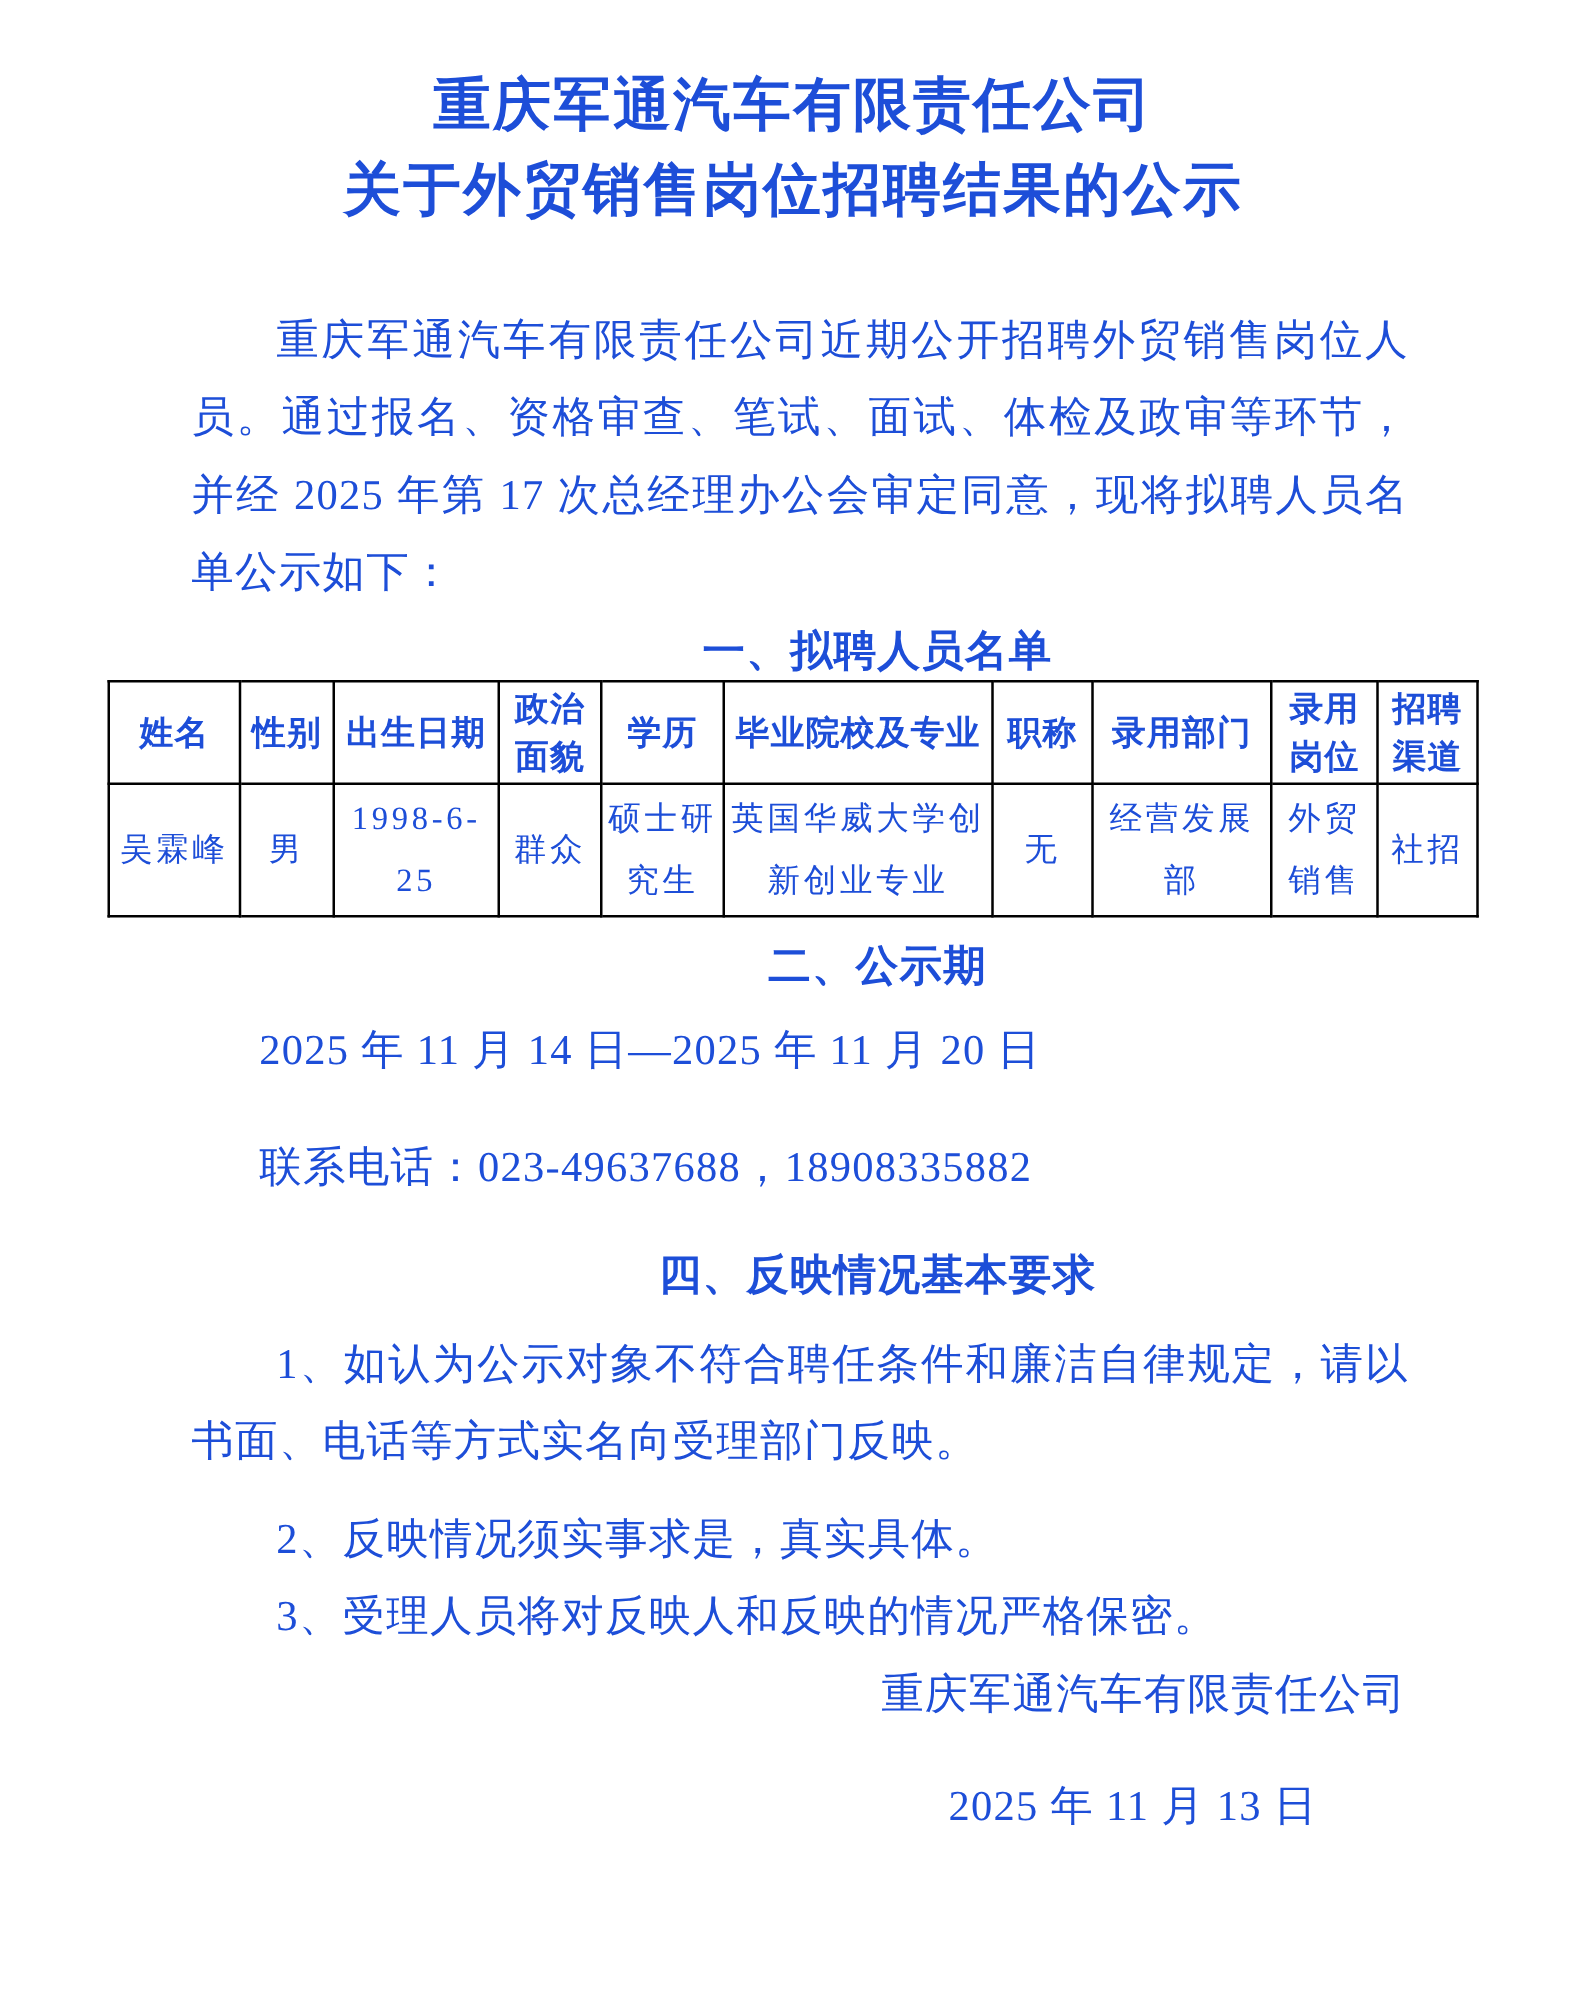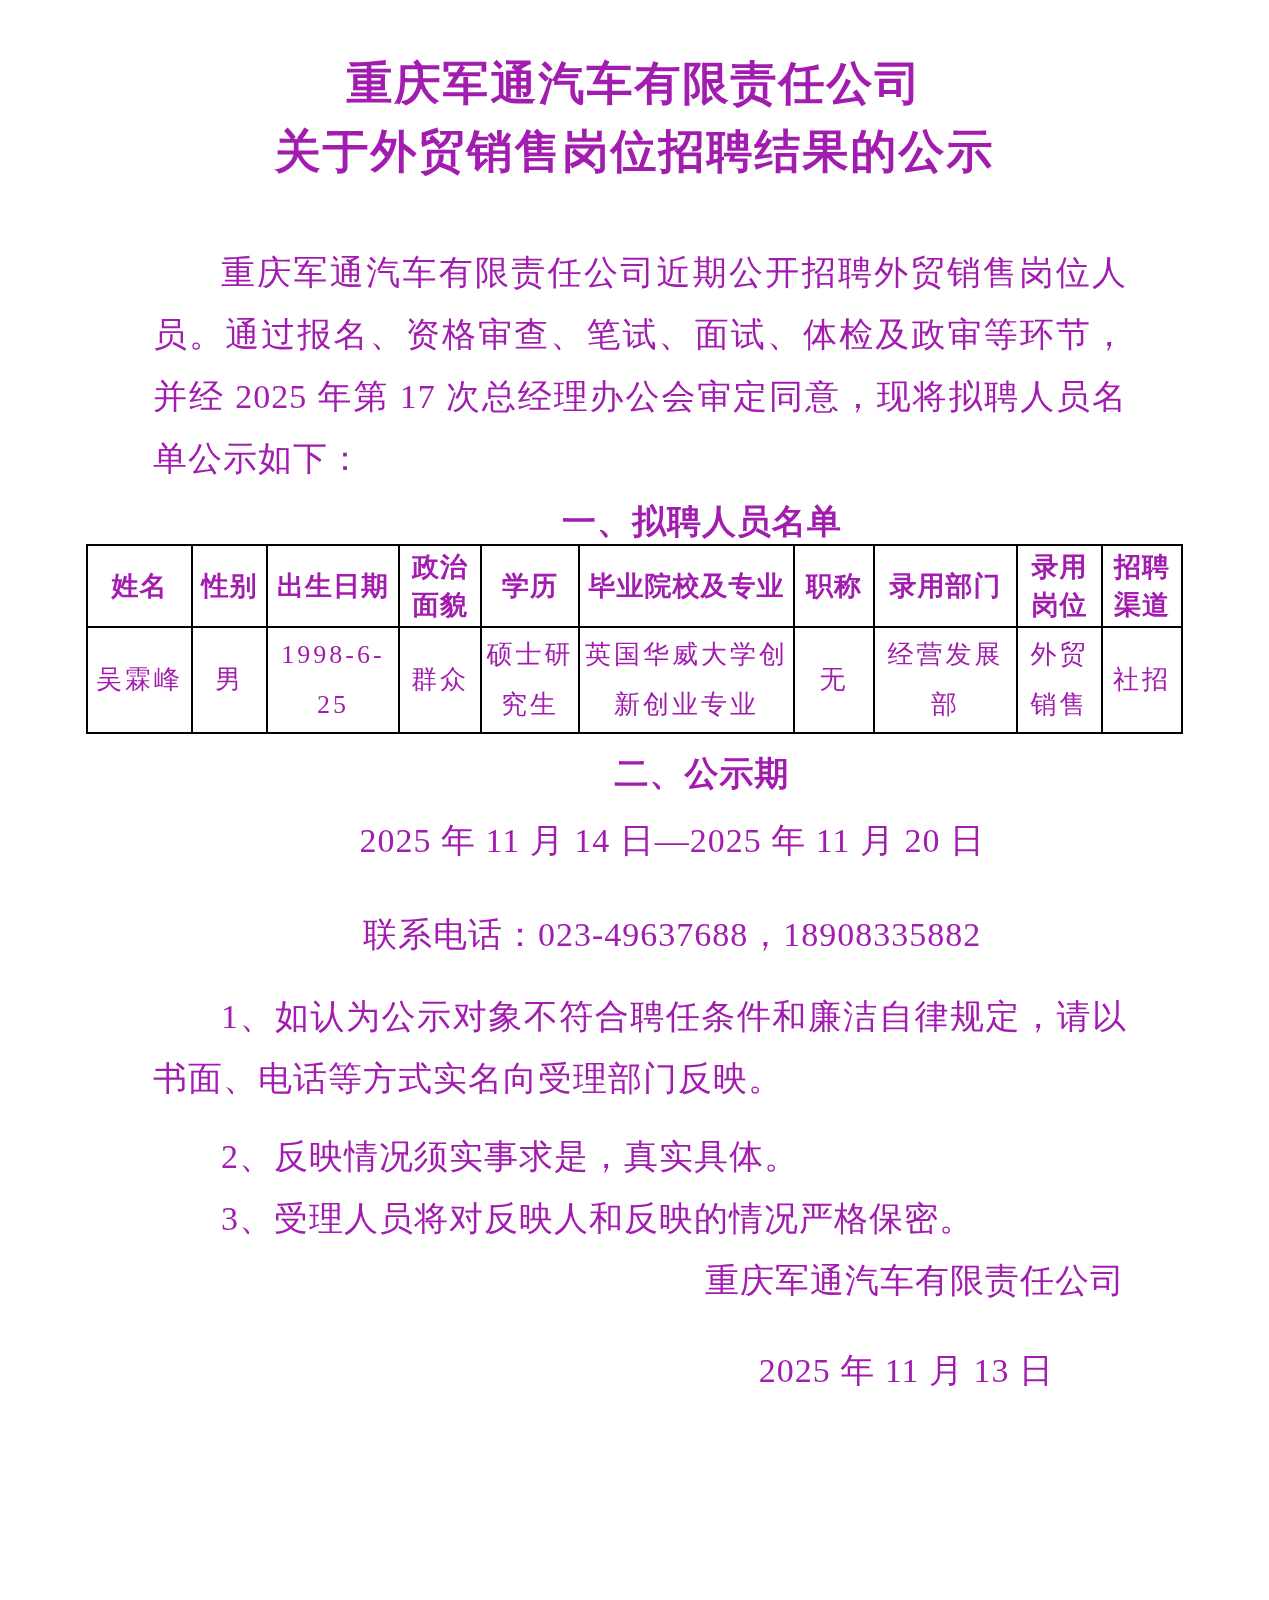--- a/index.html
+++ b/index.html
@@ -6,21 +6,21 @@
     margin: 0;
     padding: 0;
     background: #ffffff;
   }
   .page {
     position: relative;
     width: 1269px;
     height: 1600px;
     margin: 0 auto;
     background: #ffffff;
-    color: #a21caf;
+    color: #1d4ed8;
     box-sizing: border-box;
     padding: 50px 86px 0 86px;
     overflow: hidden;
     font-family: "Liberation Serif", "DejaVu Serif", serif;
   }
   .doc-title {
     text-align: center;
     font-family: "Liberation Serif", "DejaVu Serif", serif;
     font-weight: 700;
     font-size: 46px;
@@ -47,21 +47,20 @@
   .sh-1 { margin-top: 10px; }
   .sh-2 { margin-top: 18px; }
   .sh-3 { margin-top: 26px; }
   .sh-4 { margin-top: 33px; }
   .body-line {
     margin: 0 46px 0 67px;
     font-size: 34px;
     line-height: 62px;
     letter-spacing: 1px;
     text-indent: 1.6em;
-    text-align: center;
   }
   .period-line   { margin-top: 16px; }
   .contact-line1 { margin-top: 22px; }
   .contact-line2 { margin-top: 32px; }
   .req-item {
     margin: 0 56px 0 67px;
     font-size: 34px;
     line-height: 62px;
     letter-spacing: 1px;
     text-align: justify;
@@ -172,20 +171,21 @@
         <td>社招</td>
       </tr>
     </tbody>
   </table>
 
   <div class="section-heading sh-2">二、公示期</div>
   <div class="body-line period-line">2025 年 11 月 14 日—2025 年 11 月 20 日</div>
 
   <div class="body-line contact-line2">联系电话：023-49637688，18908335882</div>
 
+  <div class="section-heading sh-4">四、反映情况基本要求</div>
   <p class="req-item req-1">1、如认为公示对象不符合聘任条件和廉洁自律规定，请以书面、电话等方式实名向受理部门反映。</p>
   <p class="req-item req-2">2、反映情况须实事求是，真实具体。</p>
   <p class="req-item req-3">3、受理人员将对反映人和反映的情况严格保密。</p>
 
   <div class="sign-line sign-company">重庆军通汽车有限责任公司</div>
   <div class="sign-line sign-date">2025 年 11 月 13 日</div>
 
 </div>
 
 </body></html>

